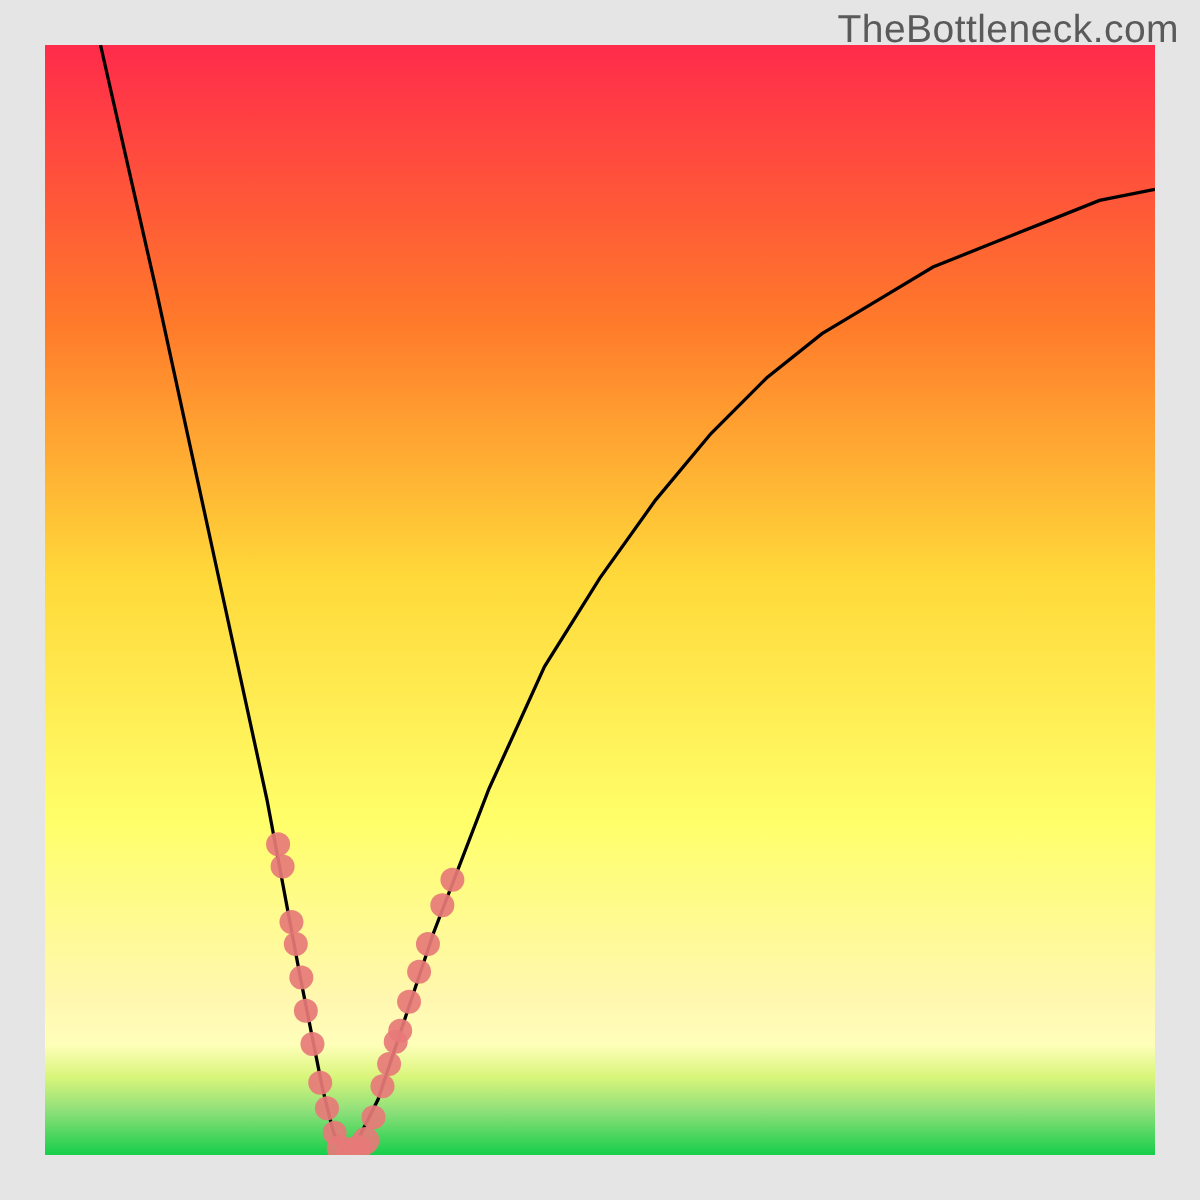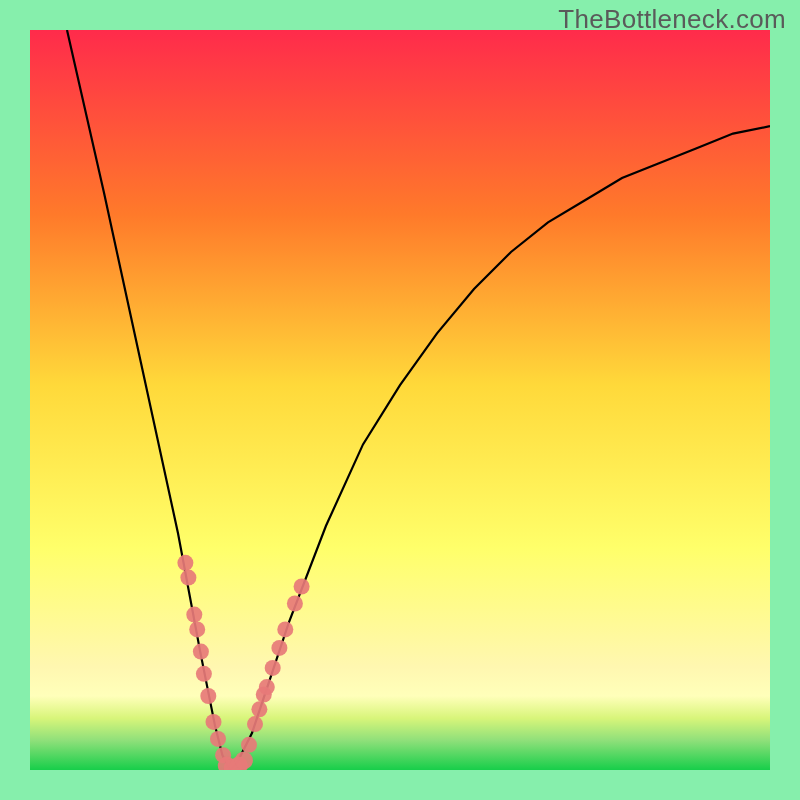--- a/index.html
+++ b/index.html
@@ -9,21 +9,21 @@
     height: 800px;
     background: #000;
     overflow: hidden;
   }
   .frame {
     position: absolute;
     left: 0;
     top: 0;
     width: 800px;
     height: 800px;
-    background: #86efac;
+    background: #e5e5e5;
   }
   .plot {
     position: absolute;
     left: 30px;
     top: 30px;
     width: 740px;
     height: 740px;
     overflow: hidden;
   }
   .watermark {

